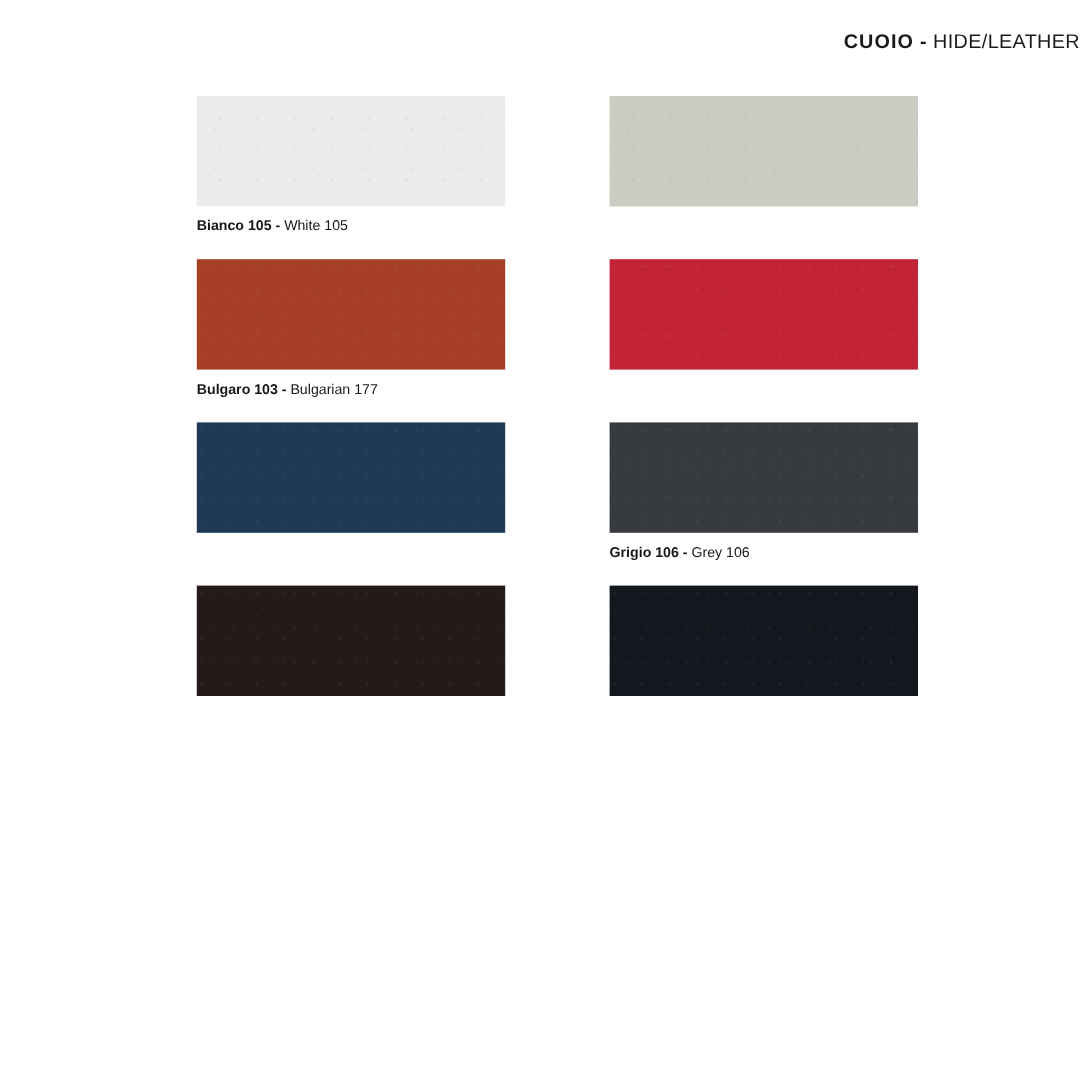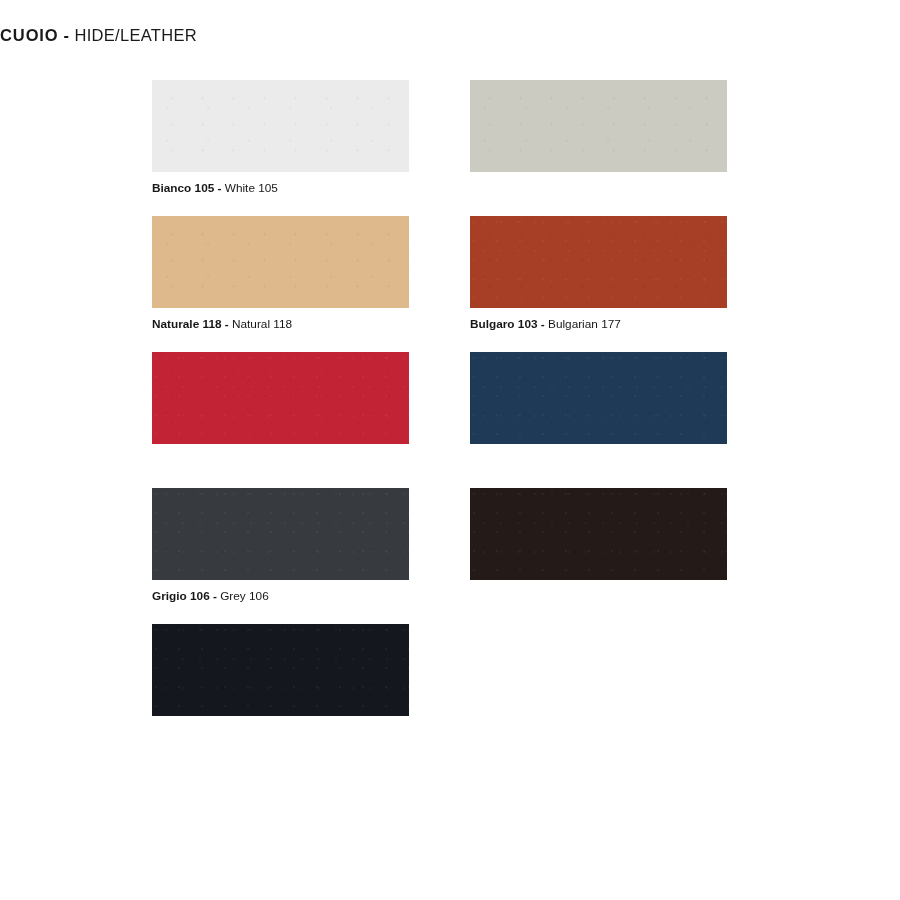--- a/index.html
+++ b/index.html
@@ -21,46 +21,46 @@
     height: 900px;
     box-sizing: border-box;
   }
 
   
   .title-bar {
     position: absolute;
     top: 26px;
     left: 0;
     width: 900px;
-    text-align: left;
+    text-align: right;
     font-size: 16.5px;
     letter-spacing: 0.4px;
     white-space: nowrap;
   }
   .title-it {
     font-weight: bold;
     letter-spacing: 0.9px;
   }
   .title-sep {
     font-weight: bold;
   }
   .title-en {
     font-weight: normal;
     letter-spacing: 0.3px;
   }
 
   
   .grid {
     position: absolute;
     top: 80px;
-    left: 152px;
+    left: 164px;
     width: 575px;
     display: grid;
     grid-template-columns: 257px 257px;
-    column-gap: 61px;
+    column-gap: 87px;
     grid-auto-rows: 136px;
   }
 
   .swatch-cell {
     width: 257px;
     position: relative;
   }
 
   .swatch {
     width: 257px;
@@ -115,26 +115,20 @@
       <div class="swatch" style="background-color: rgb(235, 235, 236);"></div>
       <div class="caption">
         <span class="cap-it">Bianco 105</span><span class="cap-sep"> - </span><span class="cap-en">White 105</span>
       </div>
     </div>
 
     <div class="swatch-cell">
       <div class="swatch" style="background-color: rgb(203, 203, 194);"></div>
     </div>
 
-    <div class="swatch-cell">
-      <div class="swatch" style="background-color: rgb(221, 185, 140);"></div>
-      <div class="caption">
-        <span class="cap-it">Naturale 118</span><span class="cap-sep"> - </span><span class="cap-en">Natural 118</span>
-      </div>
-    </div>
 
     <div class="swatch-cell">
       <div class="swatch" style="background-color: rgb(167, 62, 38);"></div>
       <div class="caption">
         <span class="cap-it">Bulgaro 103</span><span class="cap-sep"> - </span><span class="cap-en">Bulgarian 177</span>
       </div>
     </div>
 
     <div class="swatch-cell">
       <div class="swatch" style="background-color: rgb(194, 36, 54);"></div>

